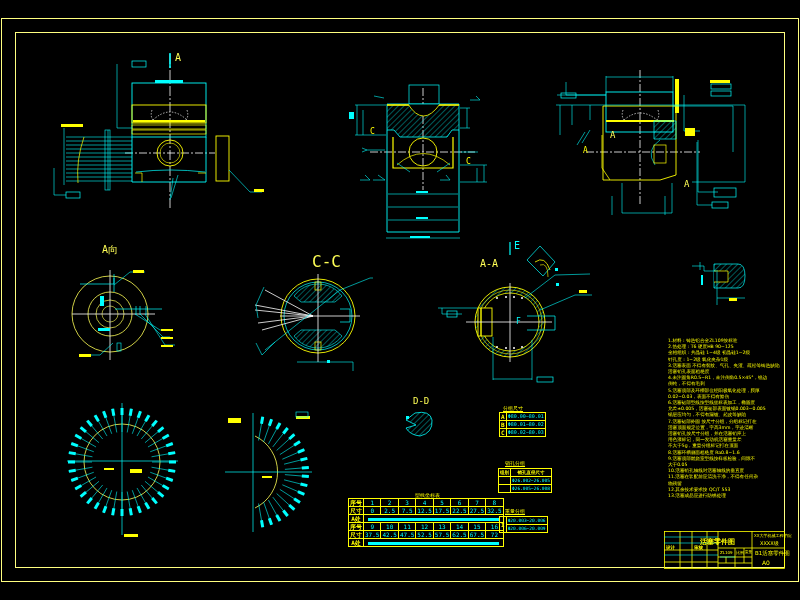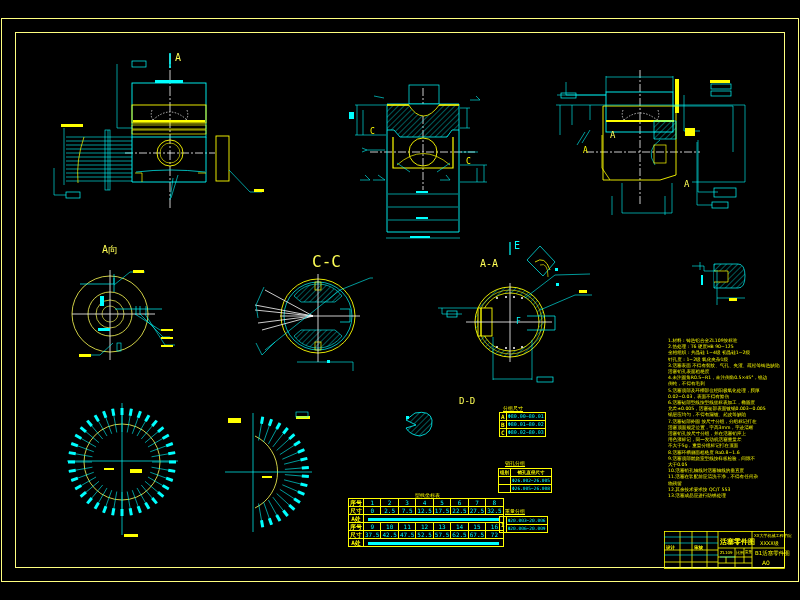--- a/index.html
+++ b/index.html
@@ -406,21 +406,21 @@
 </svg>
 
 <span class="title-lbl" style="left:175px;top:52px;font-size:10px;">A</span>
 <span class="title-lbl" style="left:610px;top:130px;font-size:9px;">A</span>
 <span class="title-lbl" style="left:684px;top:179px;font-size:9px;">A</span>
 <span class="title-lbl" style="left:102px;top:243px;font-size:10px;">A向</span>
 <span class="title-lbl" style="left:312px;top:252px;font-size:16px;">C-C</span>
 <span class="title-lbl" style="left:480px;top:258px;font-size:10px;">A-A</span>
 <span class="lbl" style="left:514px;top:241px;color:#00ffff;font-size:10px;">E</span>
 <span class="lbl" style="left:516px;top:317px;color:#00ffff;font-size:8px;">F</span>
-<span class="title-lbl" style="left:413px;top:396px;font-size:9px;margin-left:46px;">D-D</span>
+<span class="title-lbl" style="left:413px;top:396px;font-size:9px;">D-D</span>
 <span class="lbl" style="left:370px;top:127px;color:#ffff00;font-size:8px;">C</span>
 <span class="lbl" style="left:466px;top:157px;color:#ffff00;font-size:8px;">C</span>
 <span class="lbl" style="left:583px;top:146px;color:#ffff00;font-size:8px;">A</span>
 
 <div class="small-caption" style="left:415px;top:492px;">型线坐标表</div>
 <table class="tbl" style="left:348px;top:498px;">
   <tbody>
       <tr>
     <td class="y">序号</td>
     <td class="c">1</td>
@@ -547,21 +547,21 @@
     <div>8.活塞环槽侧面粗糙度 Ra0.8~1.6</div>
     <div>9.活塞顶部燃烧室型线按样板检验，间隙不</div>
     <div>   大于0.05</div>
     <div>10.活塞销孔轴线对活塞轴线的垂直度</div>
     <div>11.活塞在装配前应清洗干净，不得有任何杂</div>
     <div>   物残留</div>
     <div>12.其余技术要求按 QC/T 553</div>
     <div>13.活塞成品应进行防锈处理</div>
   </div>
 
-<span class="tb-text" style="left:720px;top:537px;font-size:7px;font-weight:bold;">活塞零件图</span>
+<span class="tb-text" style="left:700px;top:537px;font-size:7px;font-weight:bold;">活塞零件图</span>
 <span class="tb-text" style="left:754px;top:533px;font-size:4px;">XX大学机械工程学院</span>
 <span class="tb-text" style="left:760px;top:540px;font-size:5px;">XXXX级</span>
 <span class="tb-text" style="left:755px;top:550px;font-size:5.5px;">B1活塞零件图</span>
 <span class="tb-text" style="left:762px;top:559px;font-size:6px;">A0</span>
 <span class="tb-text" style="left:720px;top:550px;font-size:4px;">ZL109</span>
 <span class="tb-text" style="left:736px;top:550px;font-size:4px;">比例</span>
 <span class="tb-text" style="left:745px;top:550px;font-size:3.5px;">重量</span>
 <span class="tb-text" style="left:666px;top:545px;font-size:4.5px;font-weight:bold;">设计</span>
 <span class="tb-text" style="left:694px;top:545px;font-size:4.5px;font-weight:bold;">审核</span>
 

